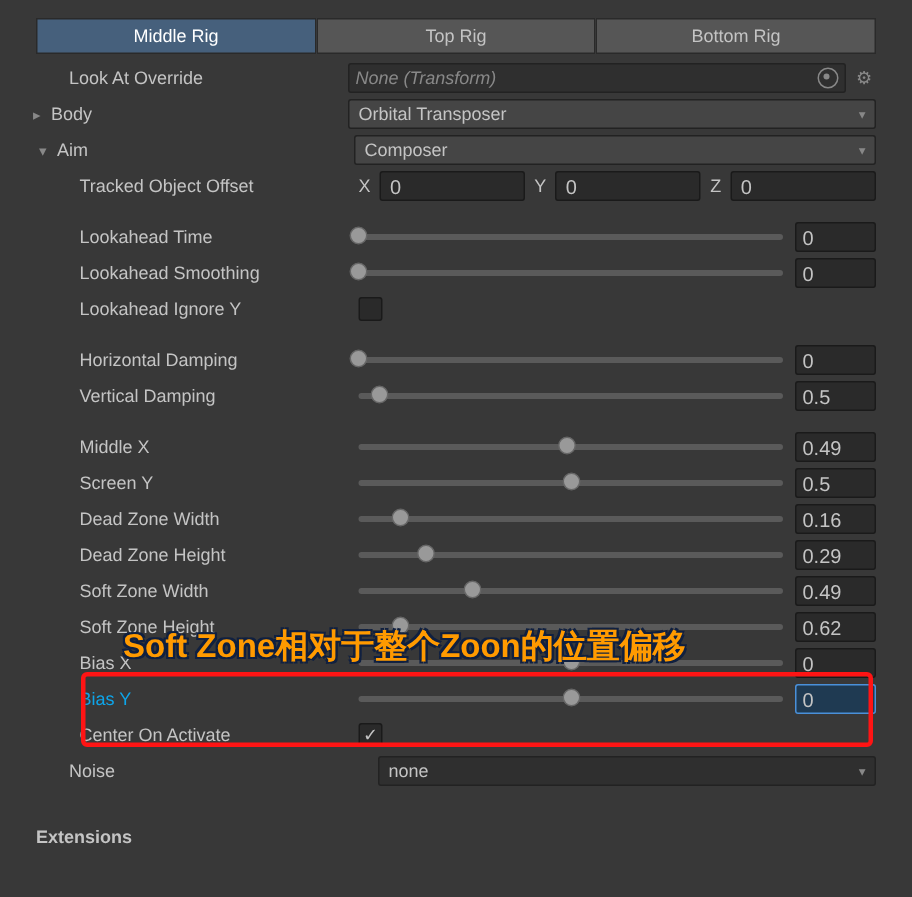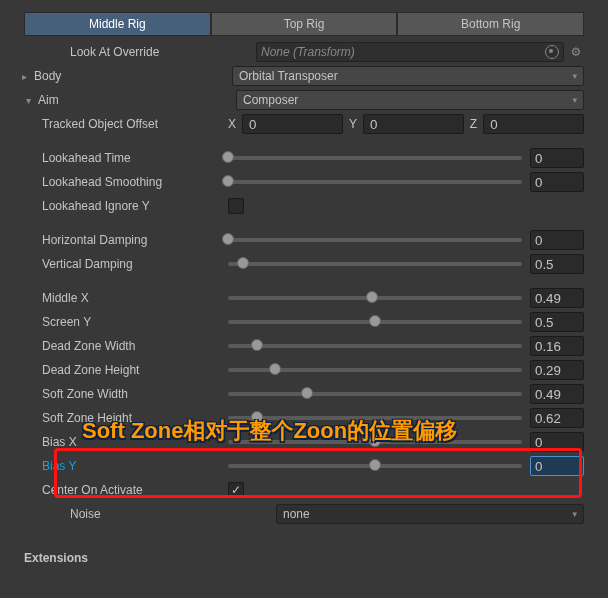--- a/index.html
+++ b/index.html
@@ -3,22 +3,22 @@
 <meta charset="utf-8">
 <style>
 * { box-sizing: border-box; margin: 0; padding: 0; font-family: -apple-system, Arial, sans-serif; }
 body { background: #383838; color: #c4c4c4; font-size: 12px; width: 608px; height: 598px; overflow: hidden; }
 
 .tabs { display: flex; padding: 12px 24px 4px 24px; gap: 0; }
 .tab { flex: 1; text-align: center; padding: 4px 0; background: #565656; color: #c4c4c4; border: 1px solid #2a2a2a; cursor: pointer; }
 .tab.active { background: #46607c; color: #fff; }
 
 .row { display: flex; align-items: center; height: 24px; padding: 0 24px 0 0; }
-.indent1 { padding-left: 70px; }
-.indent2 { padding-left: 42px; }
+.indent1 { padding-left: 46px; }
+.indent2 { padding-left: 42px; margin-left: 11px; }
 .label { flex: 0 0 auto; width: 186px; }
 .label.narrow { width: 206px; }
 .foldout { flex: 0 0 12px; display: inline-block; }
 .foldout::before { content: "▸"; font-size: 10px; color: #888; }
 .foldout.open::before { content: "▾"; }
 .value-area { flex: 1; display: flex; align-items: center; gap: 4px; }
 
 .objfield { flex: 1; display: flex; align-items: center; background: #2f2f2f; border: 1px solid #222; border-radius: 2px; padding: 2px 4px; height: 20px; }
 .objfield .txt { flex: 1; color: #888; font-style: italic; }
 .objfield .target { width: 14px; height: 14px; border: 1px solid #888; border-radius: 50%; position: relative; }

